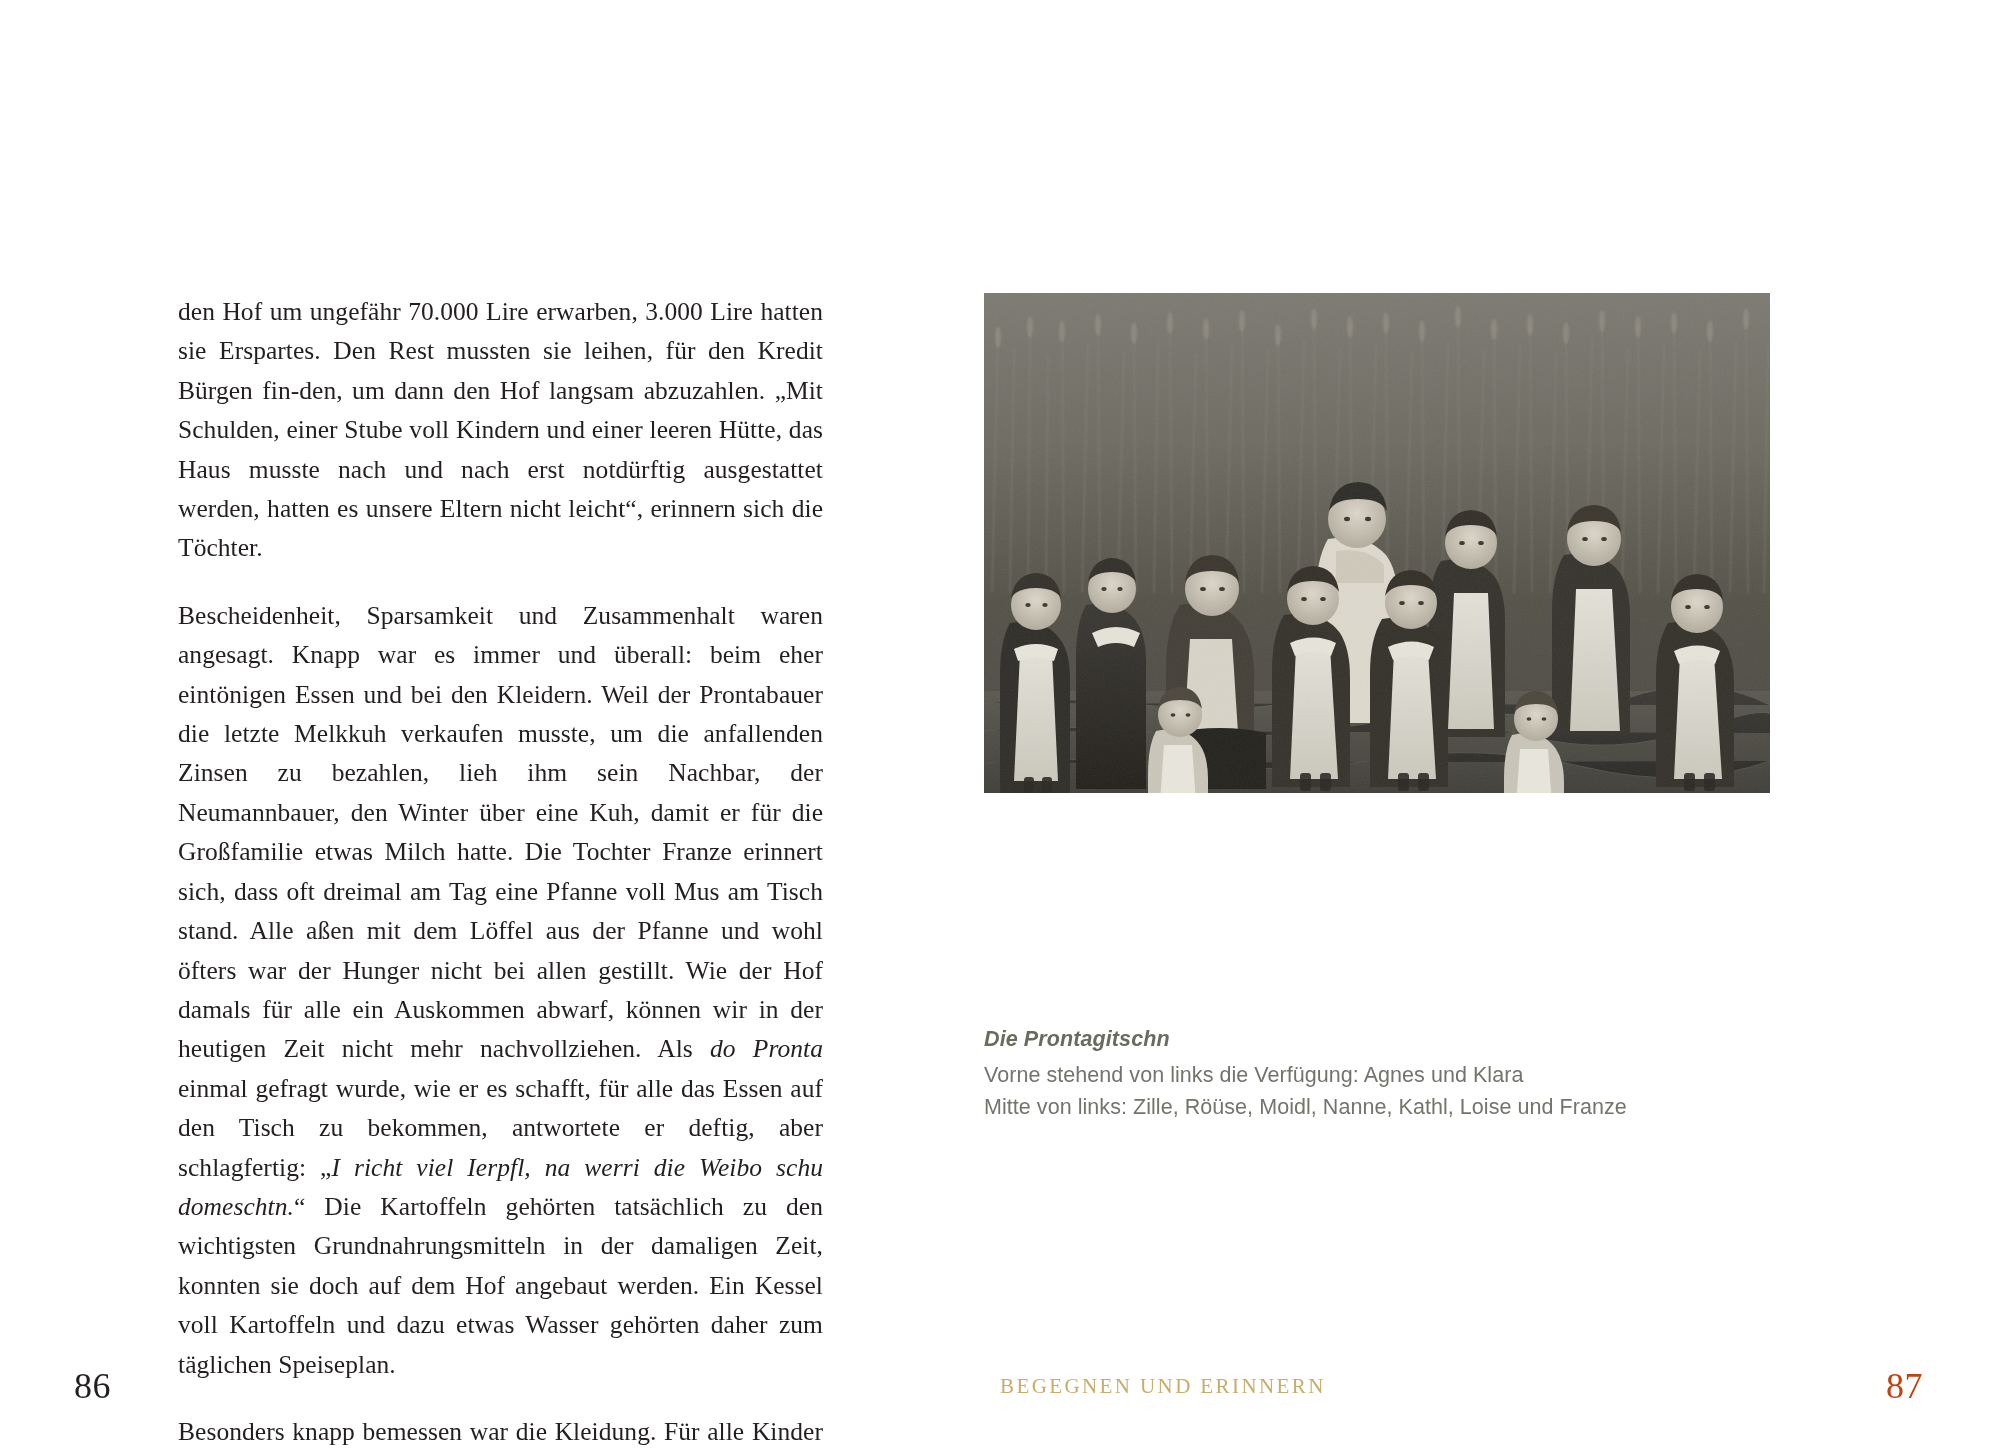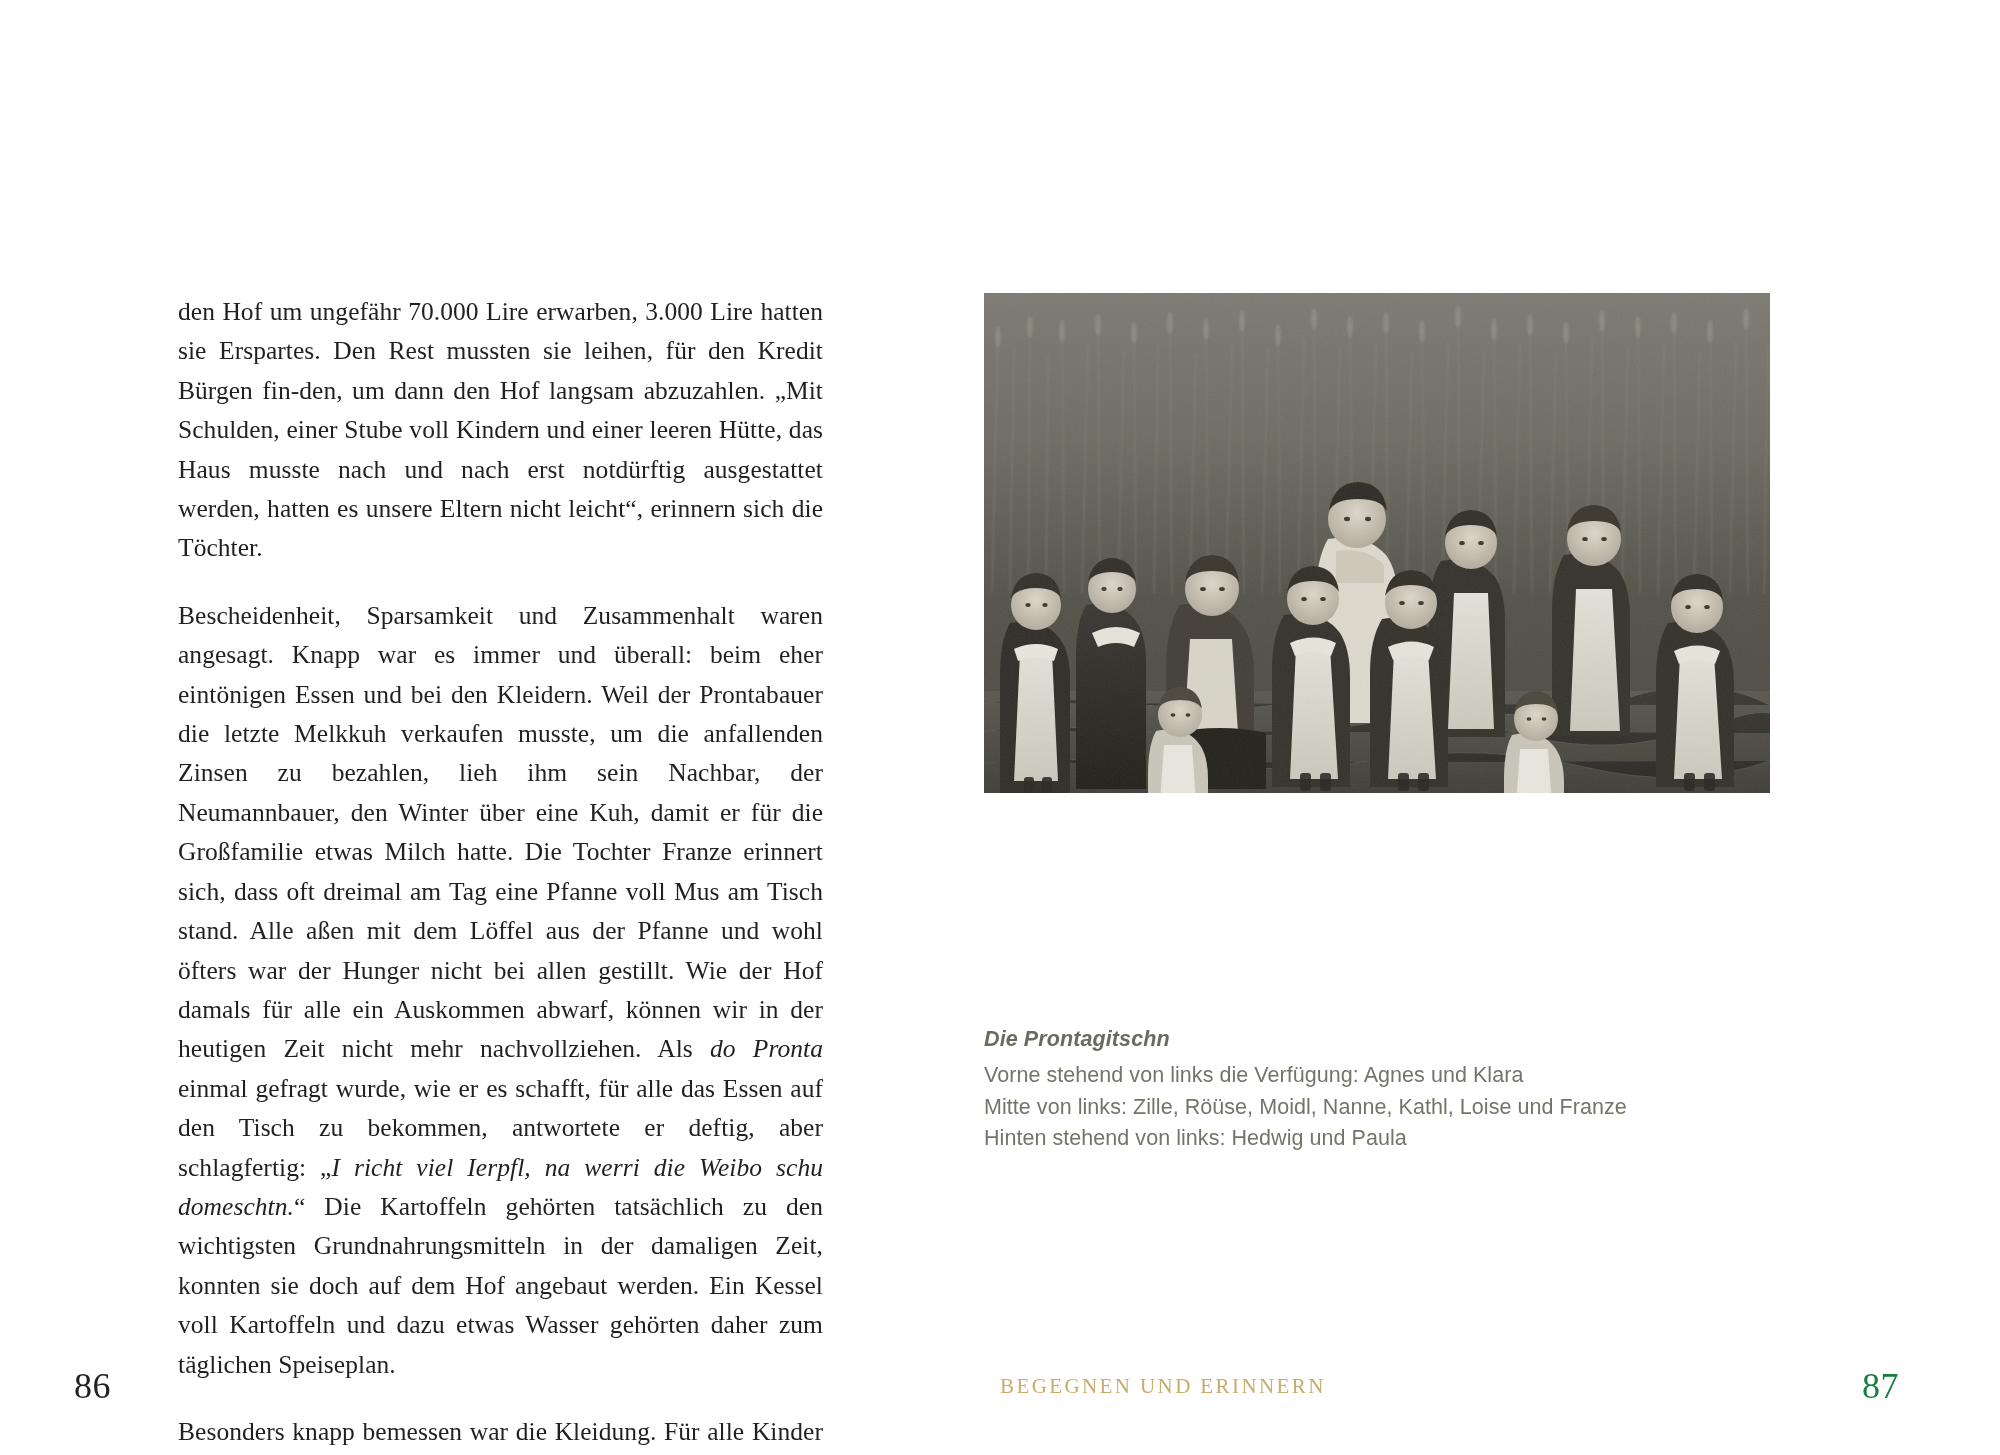--- a/index.html
+++ b/index.html
@@ -109,25 +109,25 @@
     font-family: "Liberation Serif", serif;
     font-size: 21px;
     letter-spacing: 2.4px;
     color: #c8ac6a;
     font-variant: small-caps;
     text-transform: uppercase;
   }
 
   .folio-right {
     position: absolute;
-    left: 862px;
+    left: 886px;
     top: 1365px;
     font-family: "Liberation Serif", serif;
     font-size: 36px;
-    color: #15803d;
+    color: #c2410c;
     letter-spacing: 0.5px;
   }
 </style>
 </head>
 <body>
 
 <div class="spread">
 
   <div class="page-left">
 
@@ -385,21 +385,20 @@
 
         <rect width="786" height="500" filter="url(#grain)" opacity="0.5"></rect>
         <rect width="786" height="500" fill="none"></rect>
       </svg>
     </div>
 
     <div class="caption">
       <div class="cap-title">Die Prontagitschn</div>
       <div class="cap-line">Vorne stehend von links die Verfügung: Agnes und Klara</div>
       <div class="cap-line">Mitte von links: Zille, Röüse, Moidl, Nanne, Kathl, Loise und Franze</div>
-      <div class="cap-line">Hinten stehend von links: Hedwig und Paula</div>
     </div>
 
     <div class="running-head">Begegnen und erinnern</div>
 
     <div class="folio-right">87</div>
   </div>
 
 </div>
 
 </body></html>

